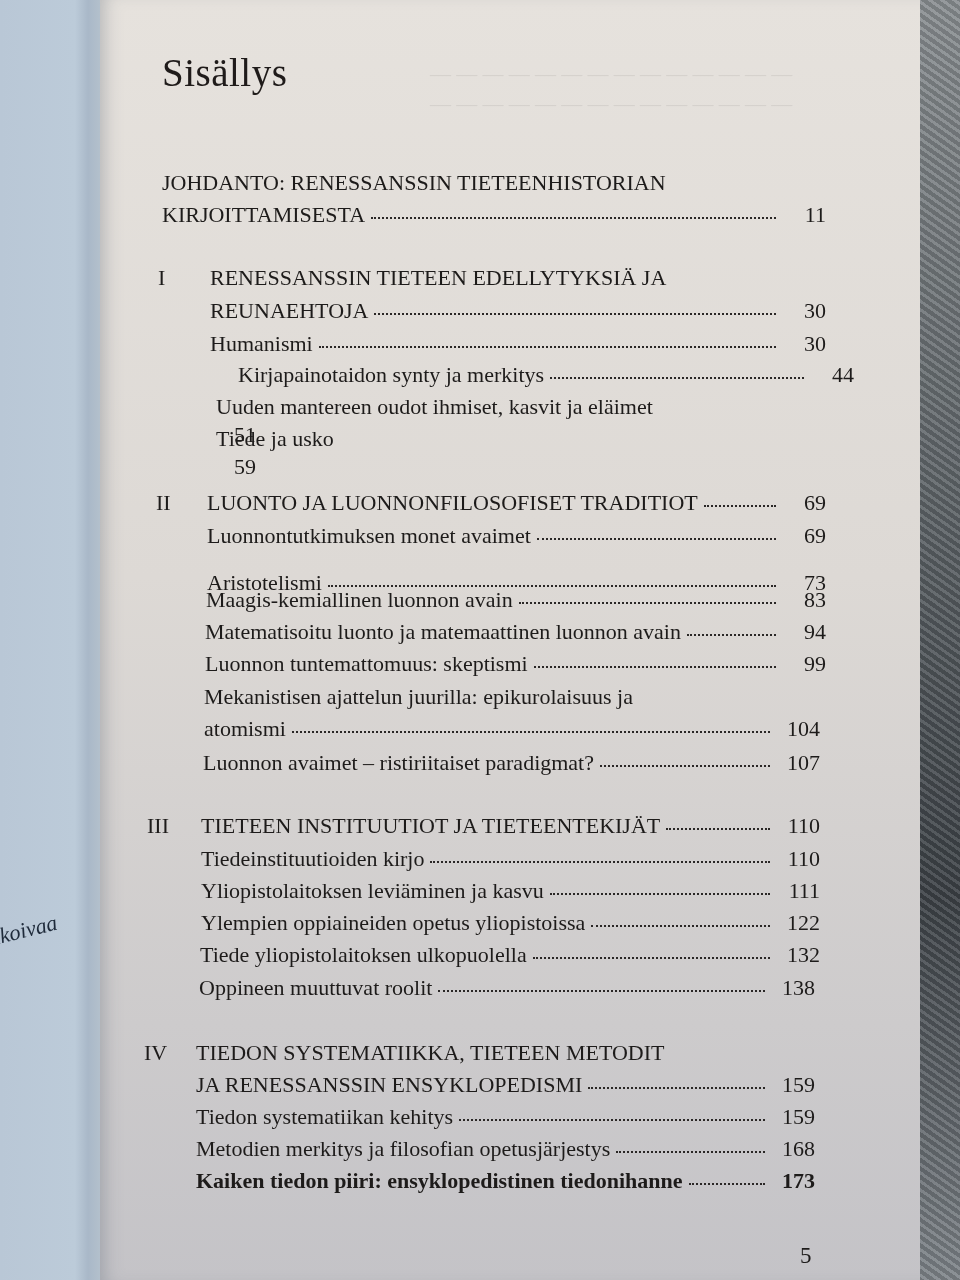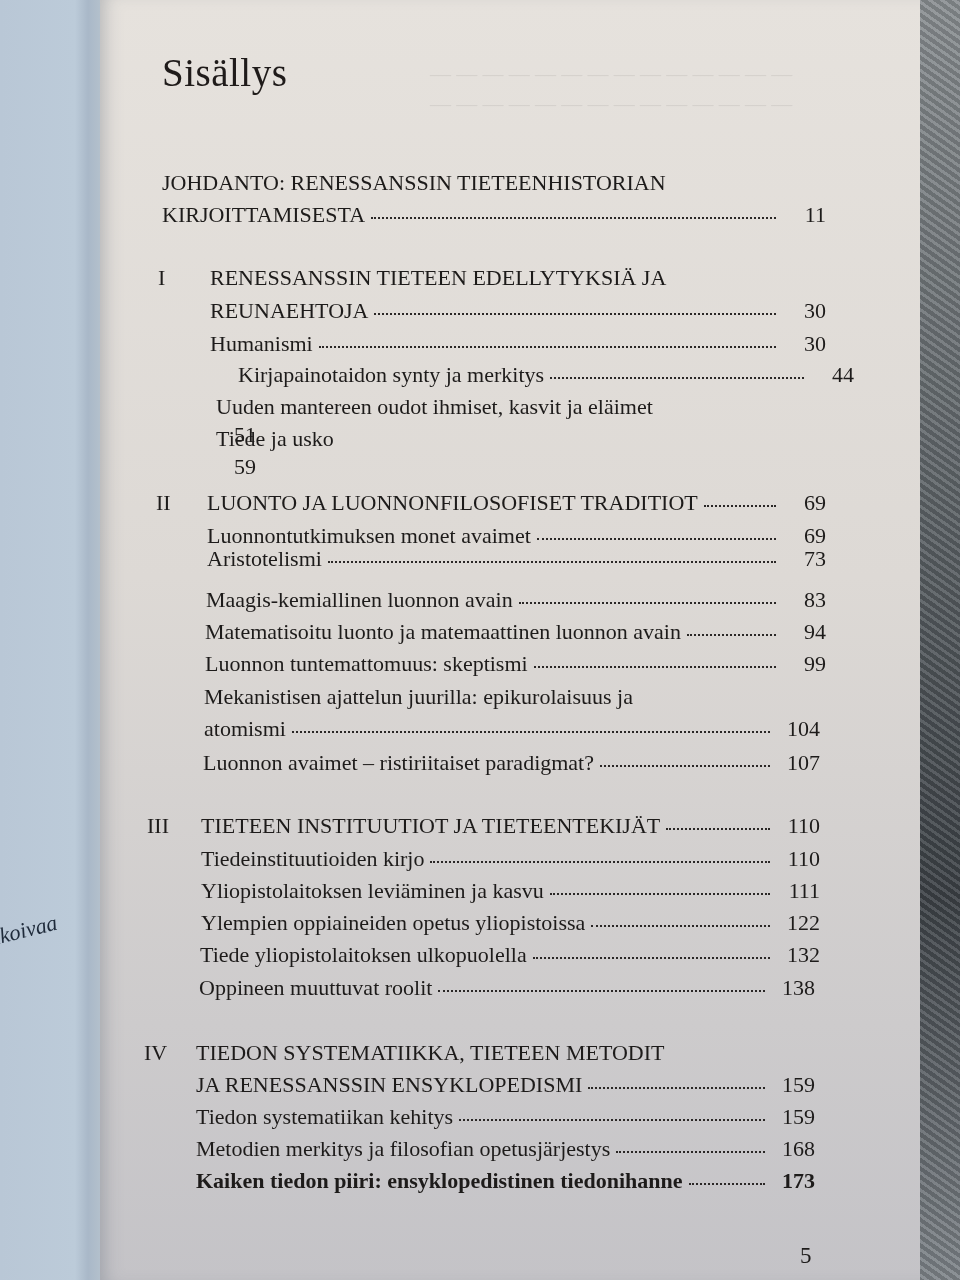--- a/index.html
+++ b/index.html
@@ -111,21 +111,21 @@
     <div class="entry" style="left:107px; top:490px; width:619px;">
       <span class="label">LUONTO JA LUONNONFILOSOFISET TRADITIOT</span>
       <span class="leader"></span>
       <span class="page-no">69</span>
     </div>
     <div class="entry" style="left:107px; top:523px; width:619px;">
       <span class="label">Luonnontutkimuksen monet avaimet</span>
       <span class="leader"></span>
       <span class="page-no">69</span>
     </div>
-    <div class="entry" style="left:107px; top:546px; width:619px;">
+    <div class="entry" style="left:107px; top:570px; width:619px;">
       <span class="label">Aristotelismi</span>
       <span class="leader"></span>
       <span class="page-no">73</span>
     </div>
     <div class="entry" style="left:106px; top:587px; width:620px;">
       <span class="label">Maagis-kemiallinen luonnon avain</span>
       <span class="leader"></span>
       <span class="page-no">83</span>
     </div>
     <div class="entry" style="left:105px; top:619px; width:621px;">

